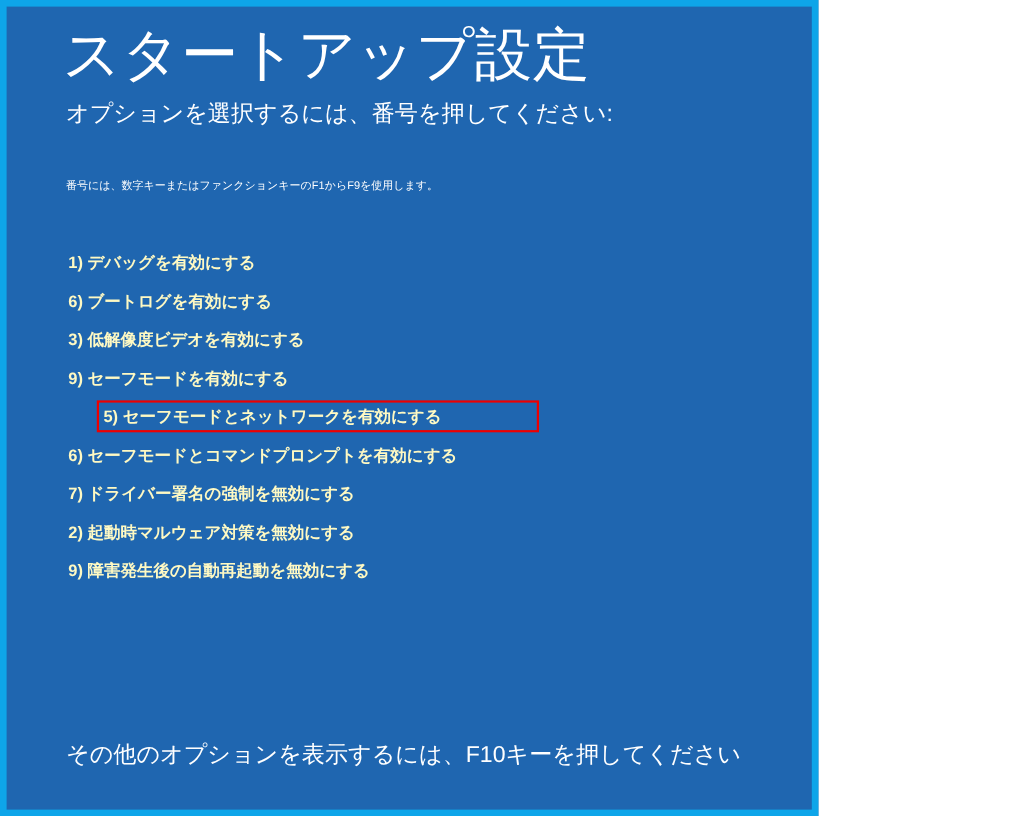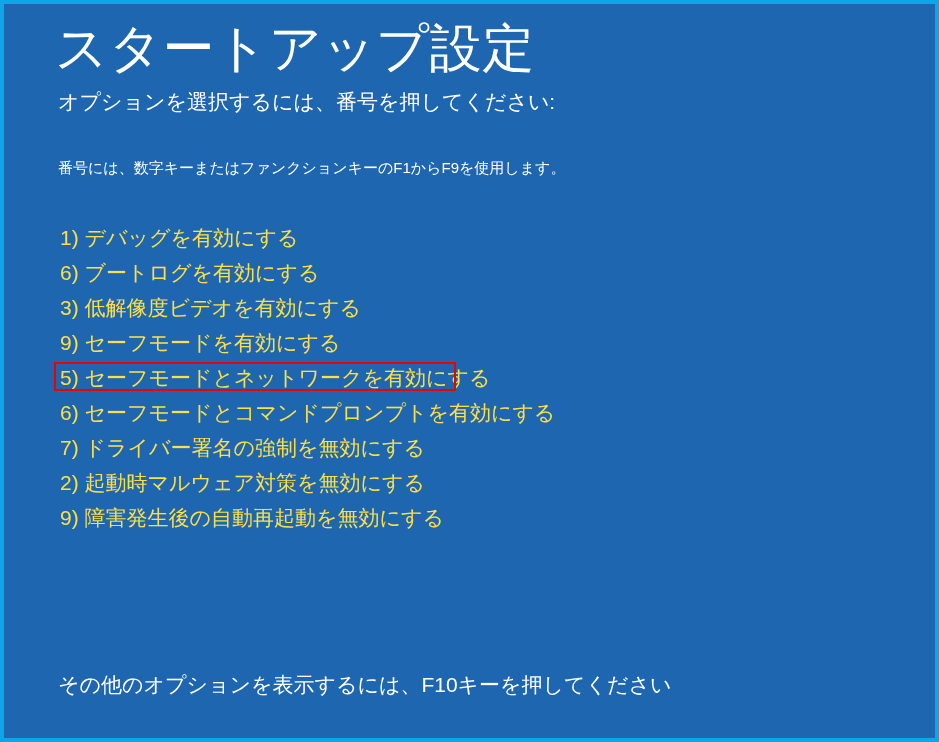--- a/index.html
+++ b/index.html
@@ -4,25 +4,25 @@
 <title>Startup Settings</title>
 <style>
   html, body {
     margin: 0;
     padding: 0;
     background: #ffffff;
   }
 
   #screen {
     position: relative;
-    width: 939px;
+    width: 744px;
     height: 742px;
     box-sizing: border-box;
     background: #1f66b0;
-    border: 4px solid #0ea5e9;
+    border: 6px solid #0ea5e9;
     overflow: hidden;
     font-family: "Liberation Sans", "DejaVu Sans", sans-serif;
     color: #ffffff;
     -webkit-font-smoothing: antialiased;
   }
 
   
   #page-title {
     position: absolute;
     left: 51px;
@@ -43,21 +43,21 @@
     font-size: 21px;
     line-height: 28px;
     font-weight: 400;
     white-space: nowrap;
   }
 
   #instruction-secondary {
     position: absolute;
     left: 54px;
     top: 153px;
-    font-size: 15px;
+    font-size: 10px;
     line-height: 22px;
     font-weight: 400;
     white-space: nowrap;
   }
 
   
   #options-list {
     position: absolute;
     left: 54px;
     top: 216px;
@@ -69,31 +69,32 @@
 
   .option-row {
     position: relative;
     height: 35px;
     display: flex;
     align-items: center;
     box-sizing: border-box;
   }
 
   .option-text {
-    font-size: 21px;
+    font-size: 15px;
     line-height: 26px;
-    font-weight: 400;
+    font-weight: 700;
     white-space: nowrap;
-    color: #fde047;
+    color: #fef9c3;
     padding-left: 2px;
     padding-right: 2px;
   }
 
   .option-row.highlighted {
     width: 398px;
+    margin-left: 32px;
   }
 
   .option-row.highlighted .option-highlight-frame {
     position: absolute;
     left: -4px;
     top: 2px;
     right: 0;
     height: 29px;
     border: 2px solid #ee0000;
     box-sizing: border-box;

